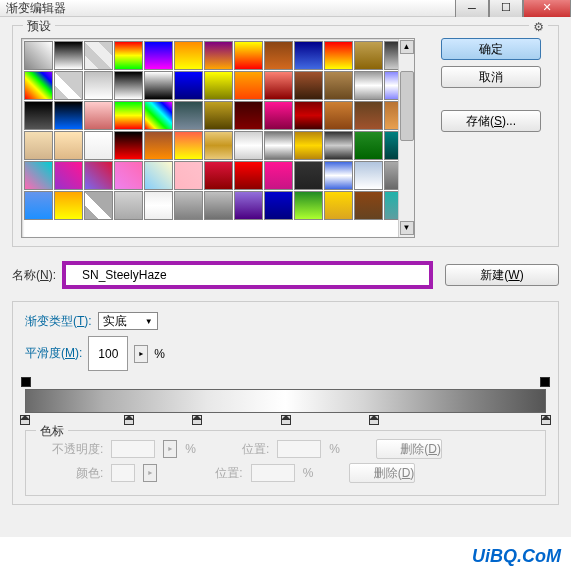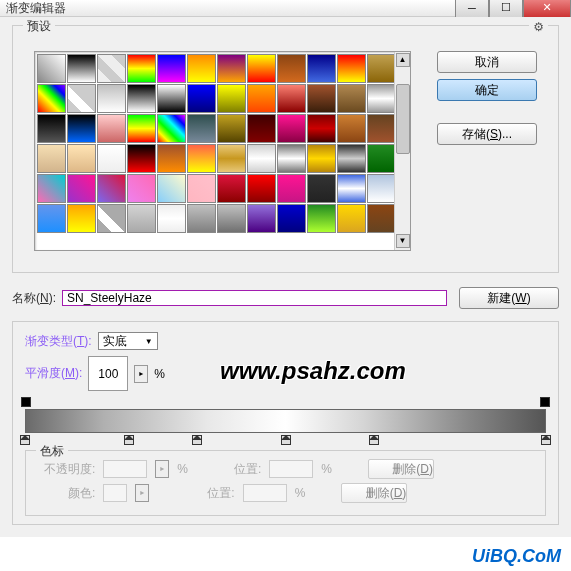--- a/index.html
+++ b/index.html
@@ -5,49 +5,49 @@
 * { box-sizing: border-box; margin: 0; padding: 0; font-family: "Microsoft YaHei", Tahoma, sans-serif; font-size: 12px; }
 body { background: #fff; width: 571px; height: 571px; overflow: hidden; position: relative; }
 .titlebar { background: linear-gradient(#fff, #e8e8e8); height: 17px; display: flex; align-items: center; padding-left: 6px; border-bottom: 1px solid #ccc; }
 .title-text { color: #333; }
 .win-controls { margin-left: auto; display: flex; }
 .win-btn { width: 34px; height: 20px; border: 1px solid #888; border-top: none; display: flex; align-items: center; justify-content: center; font-size: 11px; }
 .win-min { background: linear-gradient(#f5f5f5, #d5d5d5); }
 .win-max { background: linear-gradient(#f5f5f5, #d5d5d5); }
 .win-close { background: linear-gradient(#e88, #c33); color: #fff; width: 48px; }
 .content { padding: 8px 12px; background: #f0f0f0; height: 520px; position: relative; }
-.preset-group { border: 1px solid #ccc; padding: 21px; background: #f0f0f0; position: relative; display: flex; }
+.preset-group { border: 1px solid #ccc; padding: 8px; background: #f0f0f0; position: relative; display: flex; }
 .group-label { position: absolute; top: -8px; left: 10px; background: #f0f0f0; padding: 0 4px; color: #333; }
 .gear { position: absolute; top: -6px; right: 10px; background: #f0f0f0; padding: 0 4px; color: #555; cursor: pointer; }
 .preset-grid { width: 394px; height: 200px; border: 1px solid #999; background: #fff; box-shadow: inset 1px 1px 2px rgba(0,0,0,0.2); overflow: hidden; margin-top: 4px; position: relative; }
 .grid-inner { display: grid; grid-template-columns: repeat(13, 29px); grid-auto-rows: 29px; gap: 1px; padding: 2px; }
 .swatch { width: 29px; height: 29px; border: 1px solid #888; cursor: pointer; }
 .scrollbar-v { position: absolute; right: 0; top: 0; width: 16px; height: 100%; background: #eee; border-left: 1px solid #ccc; }
 .scroll-thumb { width: 14px; height: 70px; background: #ccc; border: 1px solid #999; border-radius: 2px; margin: 17px auto 0; }
 .scroll-arrow { width: 14px; height: 14px; background: #ddd; border: 1px solid #999; margin: 1px auto; font-size: 8px; text-align: center; line-height: 12px; }
 .side-buttons { margin-left: 26px; display: flex; flex-direction: column; gap: 6px; margin-top: 4px; }
 .ps-btn { width: 100px; height: 22px; background: linear-gradient(#fff, #e5e5e5); border: 1px solid #888; border-radius: 3px; cursor: pointer; text-align: center; line-height: 20px; }
 .ps-btn.primary { background: linear-gradient(#cfe8ff, #a8d0f0); border: 1px solid #3a78b0; }
 .name-row { display: flex; align-items: center; margin-top: 14px; gap: 6px; }
 .name-label { color: #333; }
-.name-input { flex: 1; height: 16px; border: 1px solid #a21caf; padding: 0 4px; background: #fff; }
-.new-btn { width: 100px; height: 22px; background: linear-gradient(#fff, #e5e5e5); border: 1px solid #888; border-radius: 3px; cursor: pointer; margin-left: 6px; }
+.name-input { flex: 1; height: 28px; border: 4px solid #a21caf; padding: 0 16px; background: #fff; }
+.new-btn { width: 114px; height: 22px; background: linear-gradient(#fff, #e5e5e5); border: 1px solid #888; border-radius: 3px; cursor: pointer; margin-left: 6px; }
 .gradient-edit { border: 1px solid #ccc; margin-top: 12px; padding: 10px 12px 8px; position: relative; }
 .row { display: flex; align-items: center; gap: 6px; margin-bottom: 6px; }
-.row-label { color: #8b5cf6; }
+.row-label { color: #0369a1; }
 .select-box { width: 60px; height: 18px; border: 1px solid #888; background: #fff; padding: 0 4px; display: flex; align-items: center; justify-content: space-between; }
 .dropdown-arrow { font-size: 8px; }
 .num-input { width: 40px; height: 35px; border: 1px solid #999; text-align: center; background: #fff; }
 .spinner { width: 14px; height: 18px; border: 1px solid #999; background: #eee; font-size: 8px; text-align: center; line-height: 16px; }
 .gradient-bar-wrap { position: relative; margin: 18px 0 14px; }
 .gradient-bar { height: 24px; border: 1px solid #666; background: linear-gradient(to right, #6a6a6a 0%, #b0b0b0 15%, #e8e8e8 35%, #fff 50%, #d5d5d5 65%, #888 85%, #555 100%); }
 .opacity-stop { position: absolute; top: -12px; width: 10px; height: 10px; background: #000; border: 1px solid #333; }
 .color-stop { position: absolute; bottom: -12px; width: 10px; height: 10px; background: #ddd; border: 1px solid #333; display: flex; align-items: flex-start; justify-content: center; }
 .color-stop::before { content:""; position: absolute; top: -6px; border: 5px solid transparent; border-bottom-color: #333; }
-.stops-group { border: 1px solid #ccc; padding: 8px 18px; margin-top: 17px; position: relative; }
+.stops-group { border: 1px solid #ccc; padding: 8px 26px; margin-top: 17px; position: relative; }
 .stops-row { display: flex; align-items: center; gap: 8px; margin-bottom: 4px; }
 .disabled { color: #aaa; }
 .small-input { width: 44px; height: 18px; border: 1px solid #ccc; background: #f5f5f5; }
 .small-btn { width: 66px; height: 20px; border: 1px solid #ccc; background: linear-gradient(#fff,#eee); border-radius: 2px; color: #888; text-align: right; line-height: 18px; }
 .color-well { width: 24px; height: 18px; border: 1px solid #ccc; background: #f5f5f5; }
 .watermark { position: absolute; top: 340px; left: 220px; font-size: 24px; font-weight: bold; font-style: italic; color: #000; text-shadow: -1px -1px 0 #fff, 1px -1px 0 #fff, -1px 1px 0 #fff, 1px 1px 0 #fff; font-family: Arial; pointer-events: none; }
 .footer-mark { position: absolute; bottom: 4px; right: 10px; color: #0066cc; font-style: italic; font-weight: bold; font-size: 18px; font-family: Arial; }
 .underline { text-decoration: underline; }
 </style>
 </head>
@@ -148,22 +148,22 @@
           <div class="swatch" style="background: linear-gradient(rgb(139, 69, 19), rgb(101, 67, 33));"></div>
           <div class="swatch" style="background: linear-gradient(rgb(32, 178, 170), rgb(95, 158, 160));"></div>
         </div>
       <div class="scrollbar-v">
         <div class="scroll-arrow">▲</div>
         <div class="scroll-thumb"></div>
         <div class="scroll-arrow" style="position:absolute;bottom:1px;left:0;right:0">▼</div>
       </div>
     </div>
     <div class="side-buttons">
+      <div class="ps-btn primary">确定</div>
       <div class="ps-btn">取消</div>
-      <div class="ps-btn primary">确定</div>
       <div style="height:10px"></div>
       <div class="ps-btn">存储(<span class="underline">S</span>)...</div>
     </div>
   </div>
 
   <div class="name-row">
     <span class="name-label">名称(<span class="underline">N</span>):</span>
     <input class="name-input" value="SN_SteelyHaze" style="">
     <button class="new-btn">新建(<span class="underline">W</span>)</button>
   </div>
@@ -218,16 +218,15 @@
         <span style="width:42px"></span>
         <span class="disabled">位置:</span>
         <input class="small-input" disabled="" style="">
         <span class="disabled">%</span>
         <span style="width:20px"></span>
         <div class="small-btn">删除(<span class="underline">D</span>)</div>
       </div>
     </div>
   </div>
 
-  <div class="watermark">www.psahz.com</div>
 </div>
 
 <div class="footer-mark">UiBQ.CoM</div>
 
 </body></html>

